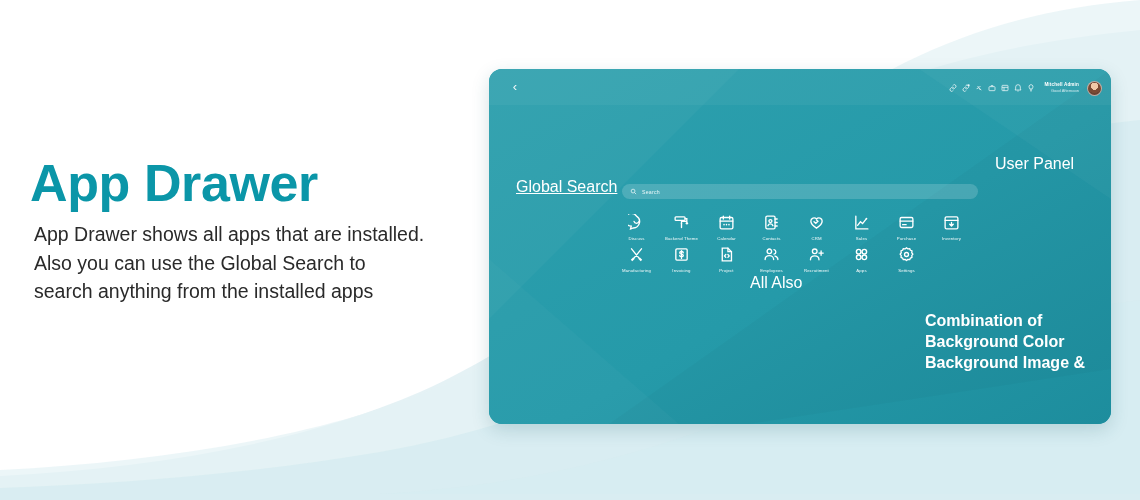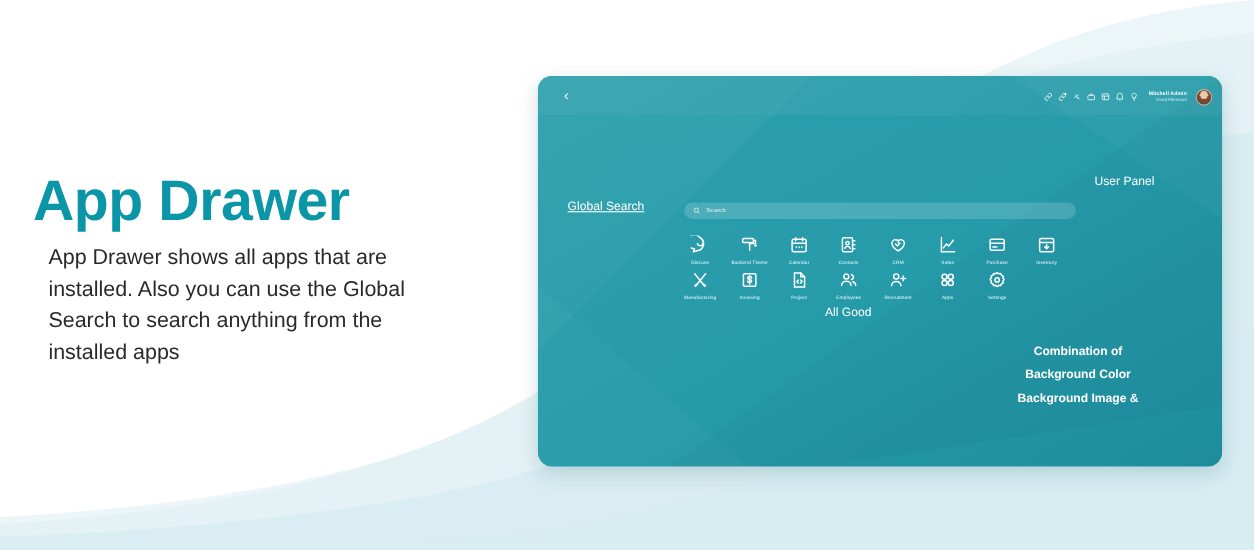--- a/index.html
+++ b/index.html
@@ -14,21 +14,21 @@
   .bg-waves{position:absolute;inset:0;z-index:0;}
 
   
   .copy{position:absolute;left:30px;top:160px;width:400px;z-index:3;}
   .copy h1{
     margin:0 0 14px 0;
     font-size:52px;line-height:46px;font-weight:bold;
     color:#0b96a8;letter-spacing:-0.4px;
   }
   .copy p{
-    margin:14px;font-size:19.5px;line-height:28.5px;color:#2a2a2a;
+    margin:4px;font-size:19.5px;line-height:28.5px;color:#2a2a2a;
   }
 
   
   .card{
     position:absolute;left:489px;top:69px;width:622px;height:355px;
     border-radius:13px;overflow:hidden;z-index:2;
     background:linear-gradient(135deg,#2b9cab 0%,#2a9aaa 45%,#1f93a3 100%);
     box-shadow:0 6px 18px rgba(20,90,100,.18);
   }
   .card-bgshape{position:absolute;inset:0;}
@@ -74,21 +74,21 @@
     gap:3px;padding-top:3px;
   }
   .app .glyph{height:21px;display:flex;align-items:center;justify-content:center;}
   .app .lbl{
     font-size:4.3px;color:#ffffff;letter-spacing:.15px;white-space:nowrap;
     text-align:center;opacity:.97;
   }
 
   
   .ann{position:absolute;z-index:4;color:#ffffff;}
-  .ann-text{font-size:11px;line-height:18px;white-space:nowrap;text-align:center;}
+  .ann-text{font-size:16px;line-height:18px;white-space:nowrap;}
   .vline{position:absolute;width:1.6px;background:#ffffff;}
   .hline{position:absolute;height:1.6px;background:#ffffff;}
   .dot{position:absolute;width:7px;height:7px;border-radius:50%;background:#ffffff;}
 
   
   .ann-global{left:516px;top:178px;text-decoration:underline;}
   
   .ann-allapps{left:750px;top:274px;}
   
   .ann-userpanel{left:995px;top:155px;}
@@ -364,21 +364,21 @@
   </div>
 
   <div class="ann ann-global">
     <span class="ann-text">Global Search</span>
   </div>
   <div class="vline" style="left:573px;top:118px;height:50px;"></div>
   <div class="hline" style="left:573px;top:118px;width:51px;"></div>
   <div class="dot" style="left:570px;top:165px;"></div>
 
   <div class="ann ann-allapps">
-    <span class="ann-text">All Good</span>
+    <span class="ann-text">All Also</span>
   </div>
   <div class="vline" style="left:778px;top:215px;height:47px;"></div>
   <div class="dot" style="left:775px;top:259px;"></div>
 
   <div class="ann ann-userpanel">
     <span class="ann-text">User Panel</span>
   </div>
   <div class="vline" style="left:1033px;top:100px;height:47px;"></div>
   <div class="dot" style="left:1030px;top:144px;"></div>
 

